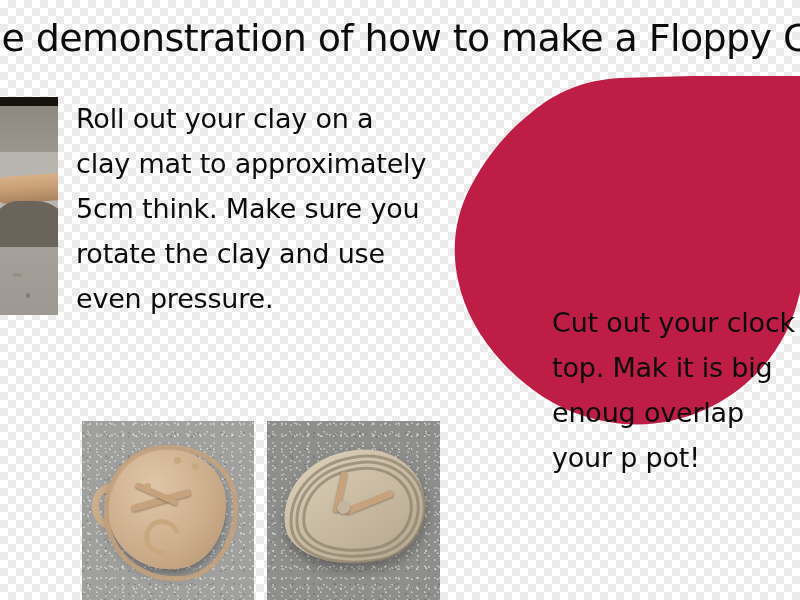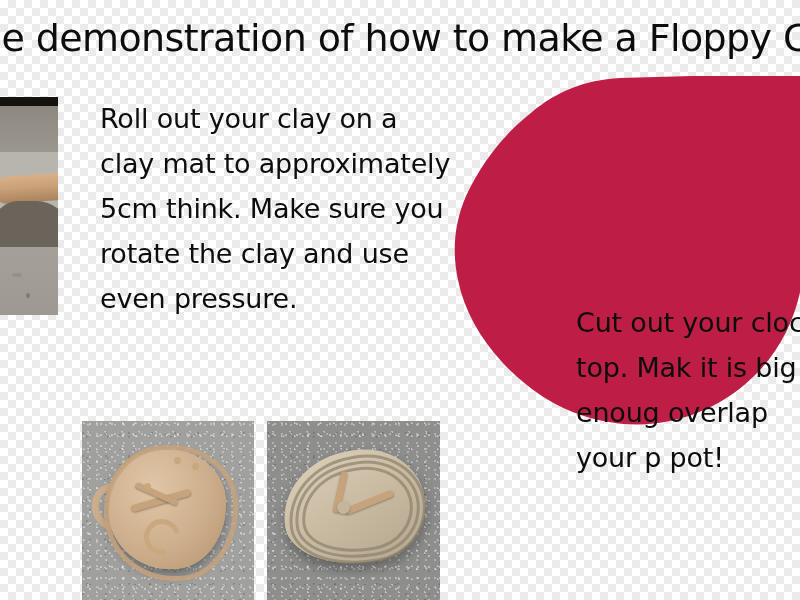--- a/index.html
+++ b/index.html
@@ -163,21 +163,20 @@
 
   
   .body-text {
     position: absolute;
     font-family: "DejaVu Sans", sans-serif;
     font-size: 27px;
     line-height: 45px;
     color: #0d0d0d;
     white-space: pre;
     letter-spacing: -0.2px;
-    margin-left: 24px;
   }
   #text-roll { left: 76px; top: 96px; }
   #text-cut  { left: 552px; top: 300px; }
 </style>
 </head>
 <body>
 
 <div id="slide">
 
   <div id="title-bar">

